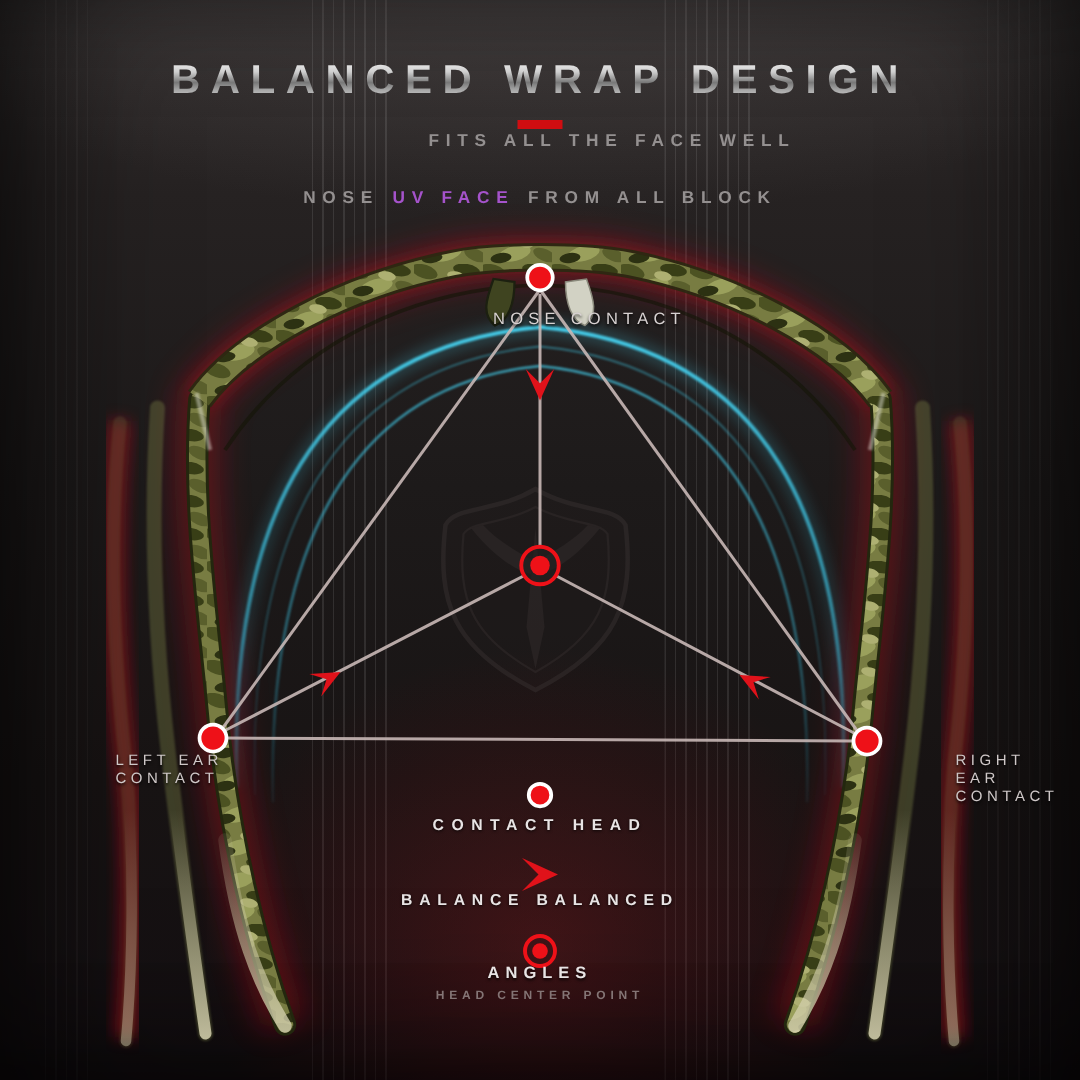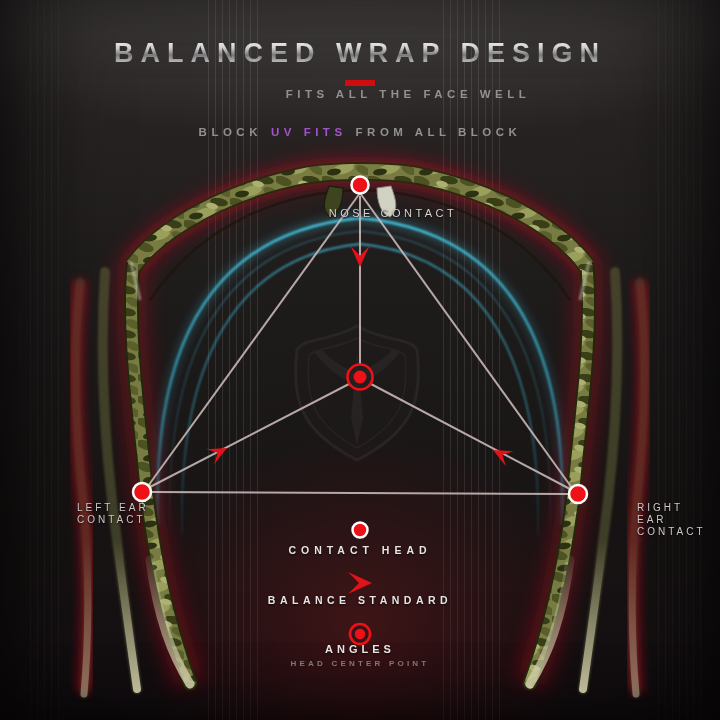--- a/index.html
+++ b/index.html
@@ -182,31 +182,31 @@
       <path d="M 0,0 L -24,11 L -13,0 L -24,-11 Z" transform="translate(372,583)" fill="#e0121a"></path>
       <circle cx="360" cy="634" r="10" fill="none" stroke="#ee1118" stroke-width="2.6"></circle>
       <circle cx="360" cy="634" r="5.2" fill="#ee1118"></circle>
     </g>
   </svg>
 
   <div class="labels">
     <div class="hdr-title">BALANCED WRAP DESIGN</div>
     <div class="hdr-bar"></div>
     <div class="hdr-sub1">FITS ALL THE FACE WELL</div>
-    <div class="hdr-sub2"><span>BLOCK</span><span class="uv">UV FITS</span><span>FROM ALL BLOCK</span></div>
+    <div class="hdr-sub2"><span>NOSE</span><span class="uv">UV FACE</span><span>FROM ALL BLOCK</span></div>
 
     <div class="lab lab-nose">NOSE CONTACT</div>
     <div class="lab lab-ear left">
       <div>LEFT EAR</div>
       <div>CONTACT</div>
     </div>
     <div class="lab lab-ear right">
       <div>RIGHT EAR</div>
       <div>CONTACT</div>
     </div>
 
     <div class="leg-label leg-contact">CONTACT HEAD</div>
-    <div class="leg-label leg-direction">BALANCE STANDARD</div>
+    <div class="leg-label leg-direction">BALANCE BALANCED</div>
     <div class="leg-label leg-balance">ANGLES</div>
     <div class="leg-note n1">HEAD CENTER POINT</div>
   </div>
 
 </div>
 
 </body></html>

